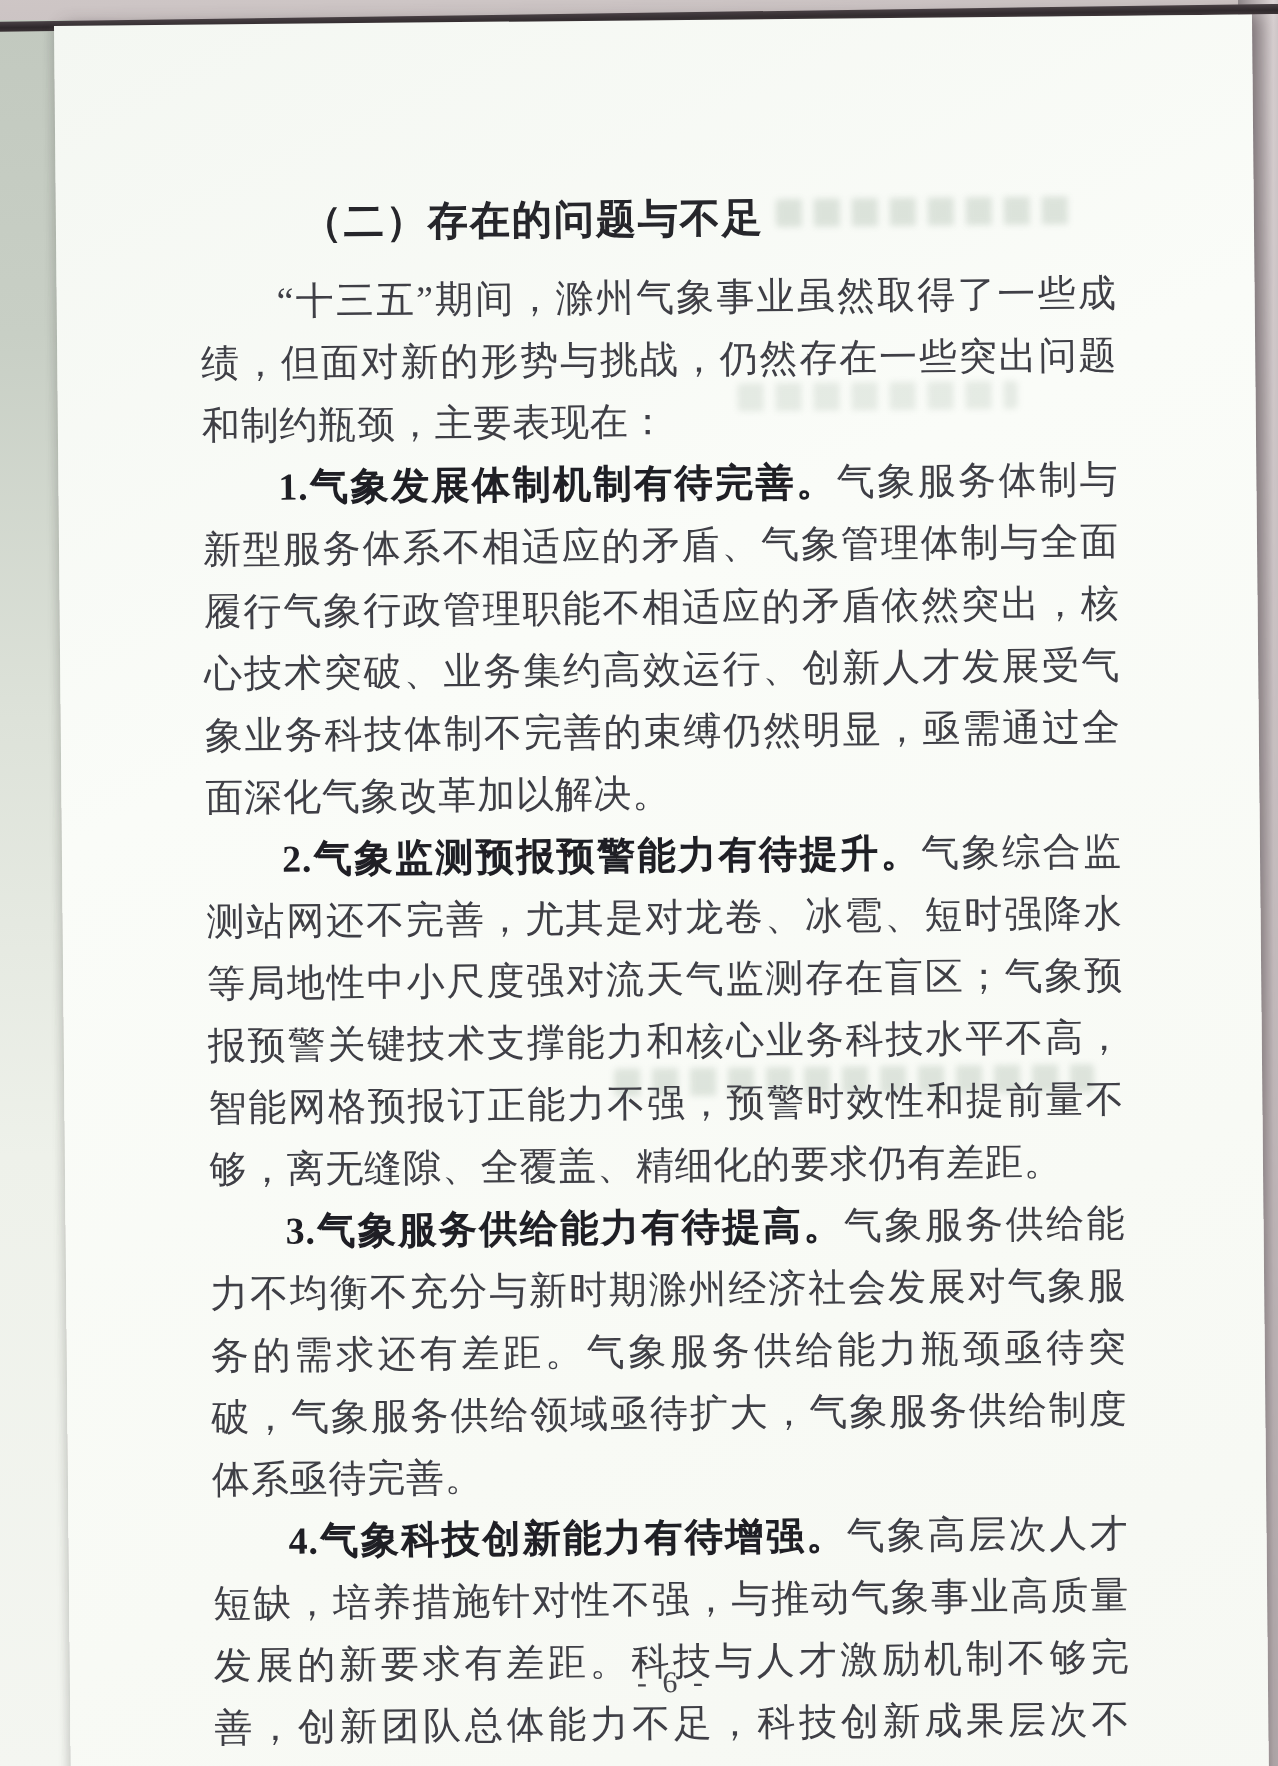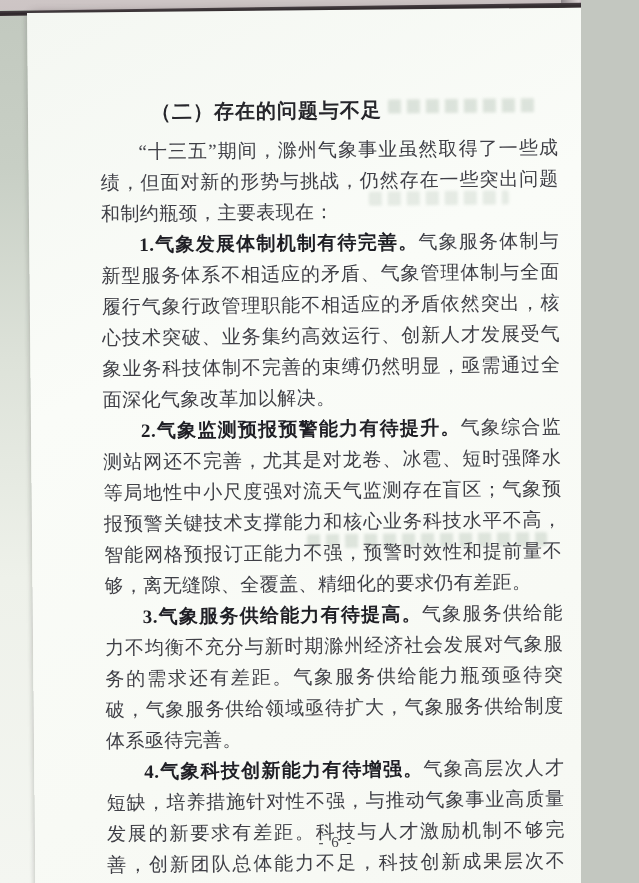--- a/index.html
+++ b/index.html
@@ -2,21 +2,21 @@
 <html><head>
 <meta charset="utf-8">
 <style>
   html, body {
     margin: 0;
     padding: 0;
     background: #c3c7c0;
   }
   .scene {
     position: relative;
-    width: 581px;
+    width: 639px;
     height: 883px;
     overflow: hidden;
     background: #c3c7c0;
     font-family: "Liberation Serif", "DejaVu Serif", serif;
   }
   
   .lid {
     position: absolute;
     left: -8px;
     top: -46px;

